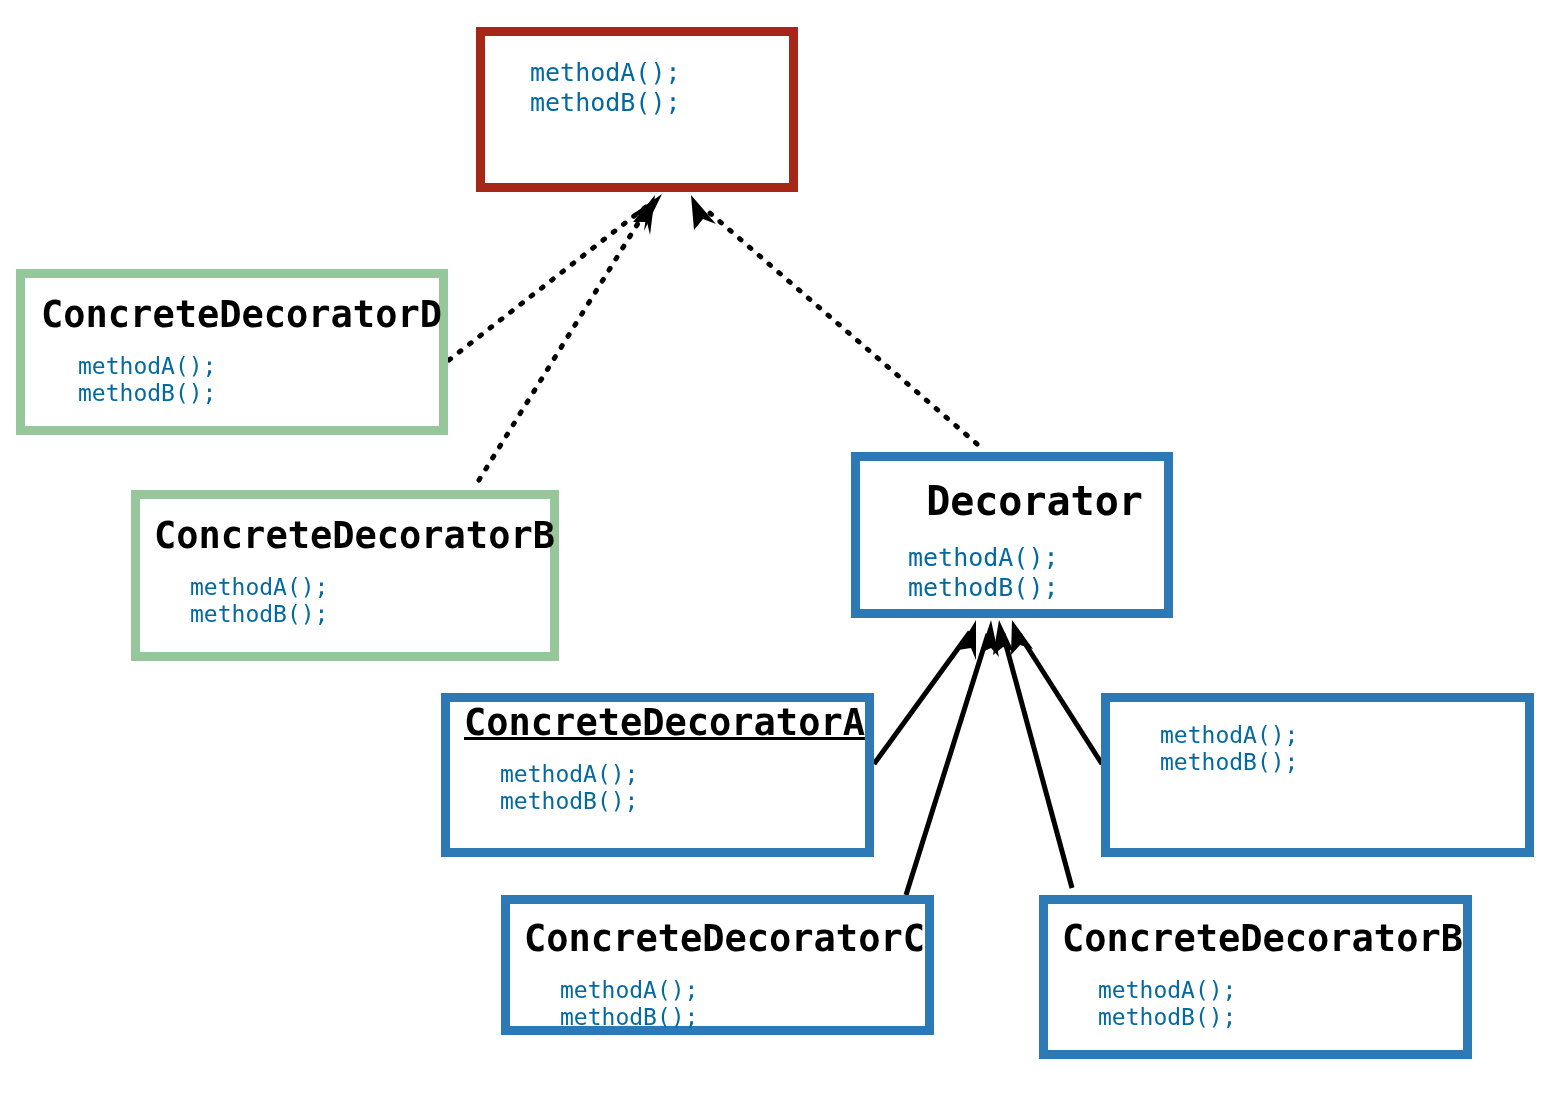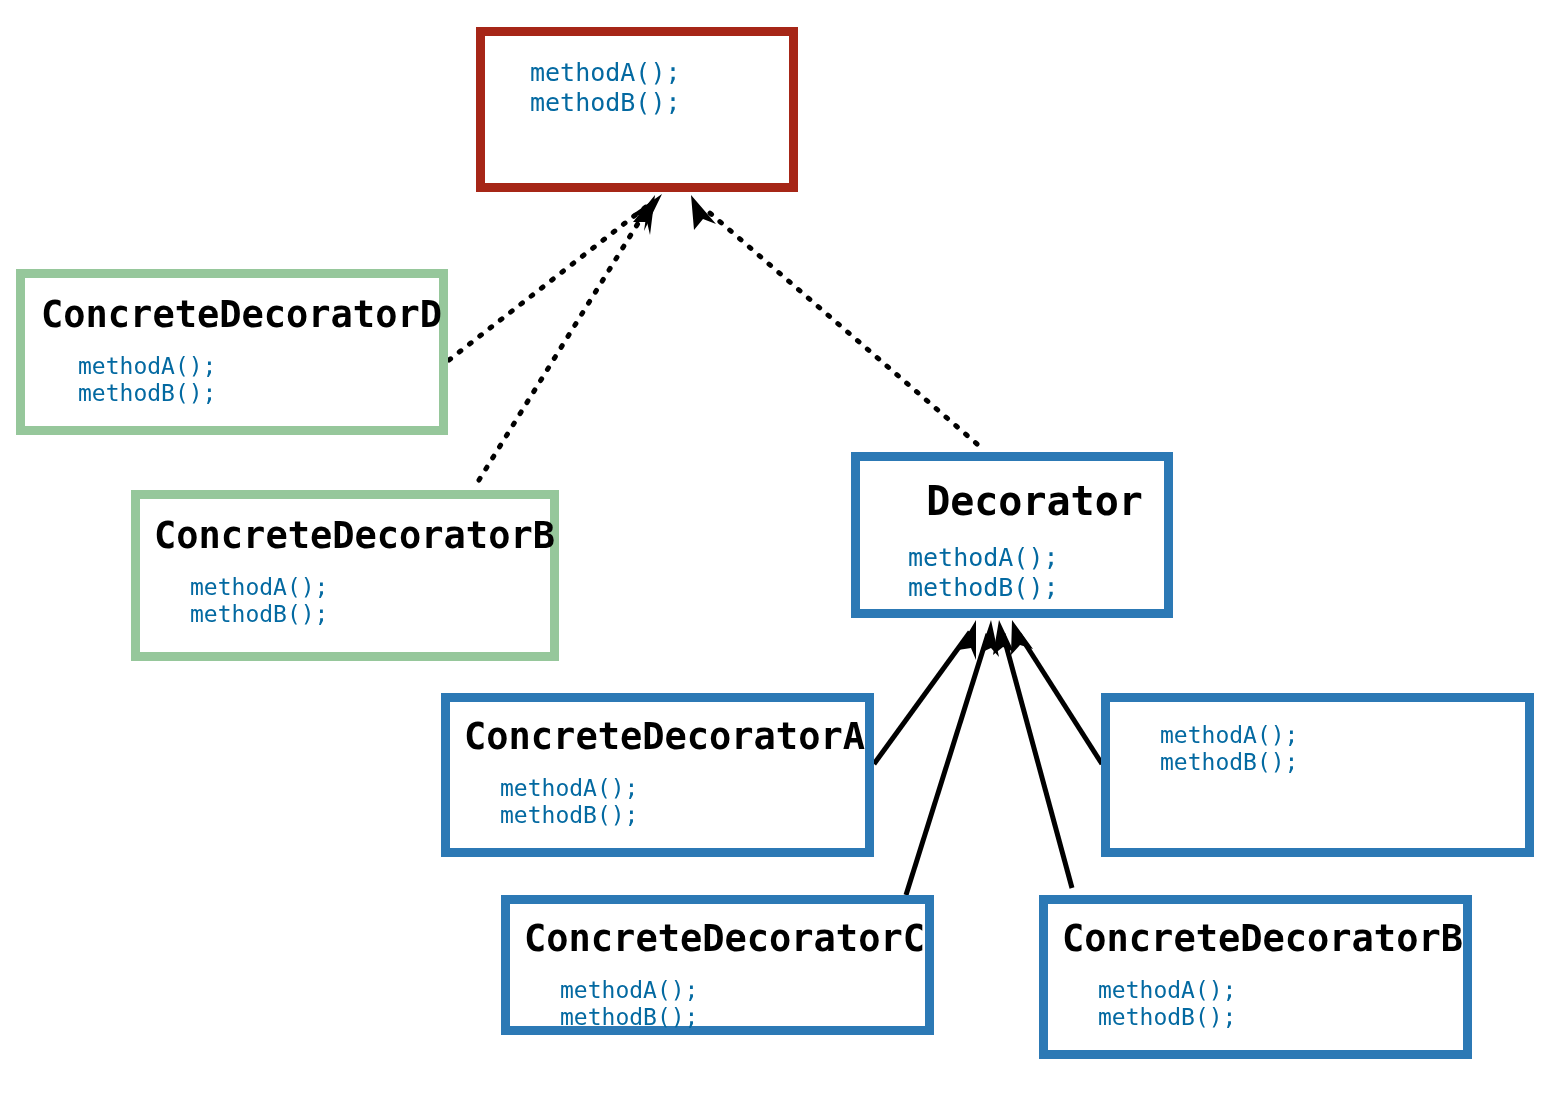--- a/index.html
+++ b/index.html
@@ -129,21 +129,21 @@
 
   <div class="uml-box blue" style="left:851px; top:452px; width:322px; height:166px;">
     <div class="uml-title t-lg" style="margin-top:20px; text-align:center;padding-left:45px;">Decorator</div>
     <div class="uml-methods m-lg" style="margin-top:22px; margin-left:48px;">
       <span class="uml-method-line">methodA();</span>
       <span class="uml-method-line">methodB();</span>
     </div>
   </div>
 
   <div class="uml-box blue" style="left:441px; top:693px; width:433px; height:164px;">
-    <div class="uml-title t-md" style="margin-top:16px; margin-left:14px;">ConcreteDecoratorA</div>
+    <div class="uml-title t-md" style="margin-top:2px; margin-left:14px;text-decoration:underline;">ConcreteDecoratorA</div>
     <div class="uml-methods m-md" style="margin-top:20px; margin-left:50px;">
       <span class="uml-method-line">methodA();</span>
       <span class="uml-method-line">methodB();</span>
     </div>
   </div>
 
   <div class="uml-box blue" style="left:1101px; top:693px; width:433px; height:164px;">
     <div class="uml-methods m-md" style="margin-top:20px; margin-left:50px;">
       <span class="uml-method-line">methodA();</span>
       <span class="uml-method-line">methodB();</span>

